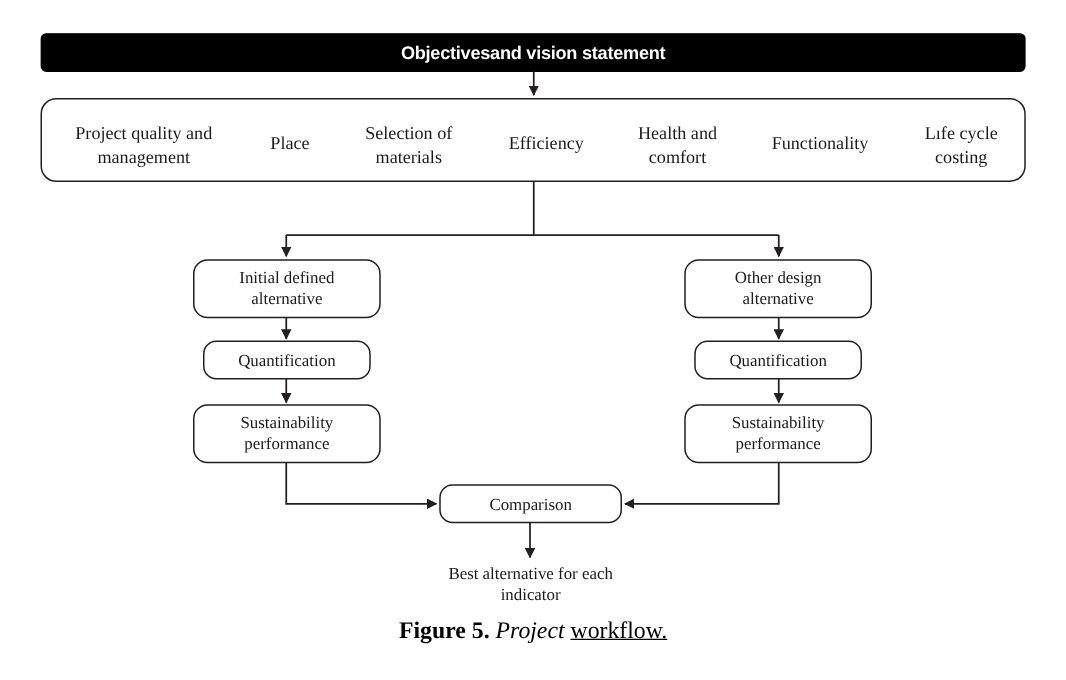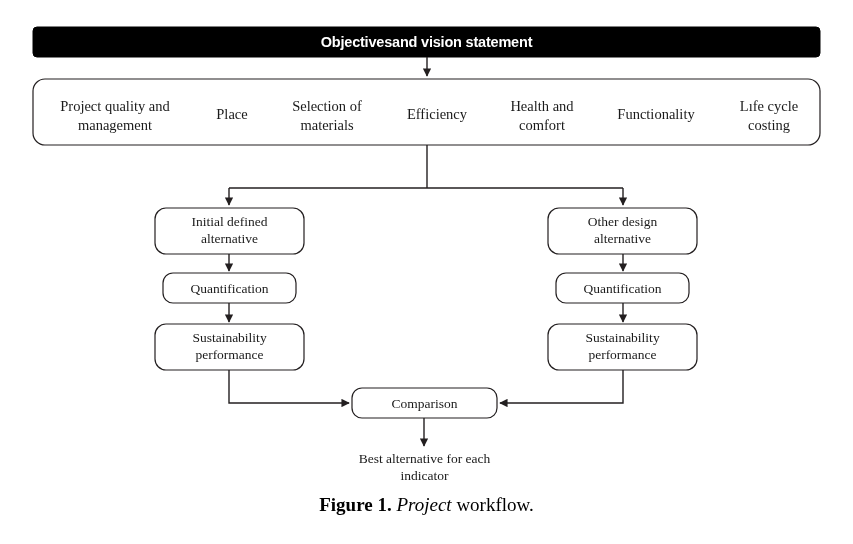--- a/index.html
+++ b/index.html
@@ -77,21 +77,21 @@
     top: 494px;
     width: 853px;
     text-align: center;
     font-family: "Liberation Serif", "DejaVu Serif", serif;
     font-size: 19px;
     color: #000000;
     white-space: nowrap;
   }
   .caption .cap-label { font-weight: bold; }
   .caption .cap-em { font-style: italic; }
-  .caption .cap-rest { font-style: normal; }
+  .caption .cap-rest { font-style: normal; text-decoration: underline; }
 </style>
 </head>
 <body>
 
 <div id="figure-root">
 
   <svg id="flow" viewBox="0 0 853 544">
     <defs>
       <marker id="arrow" viewBox="0 0 10 10" refX="9" refY="5" markerWidth="6" markerHeight="6" orient="auto-start-reverse">
         <path d="M 0 0 L 10 5 L 0 10 z" fill="#231f20"></path>
@@ -199,18 +199,18 @@
 
     <line class="conn" x1="424" y1="418" x2="424" y2="446" marker-end="url(#arrow)"></line>
 
     <g>
       <text class="outcome-text" x="424.5" y="463">Best alternative for each</text>
       <text class="outcome-text" x="424.5" y="480">indicator</text>
     </g>
   </svg>
 
   <div class="caption">
-    <span class="cap-label">Figure 1.</span>
+    <span class="cap-label">Figure 5.</span>
     <span class="cap-em">Project</span>
     <span class="cap-rest">workflow.</span>
   </div>
 
 </div>
 
 </body></html>

